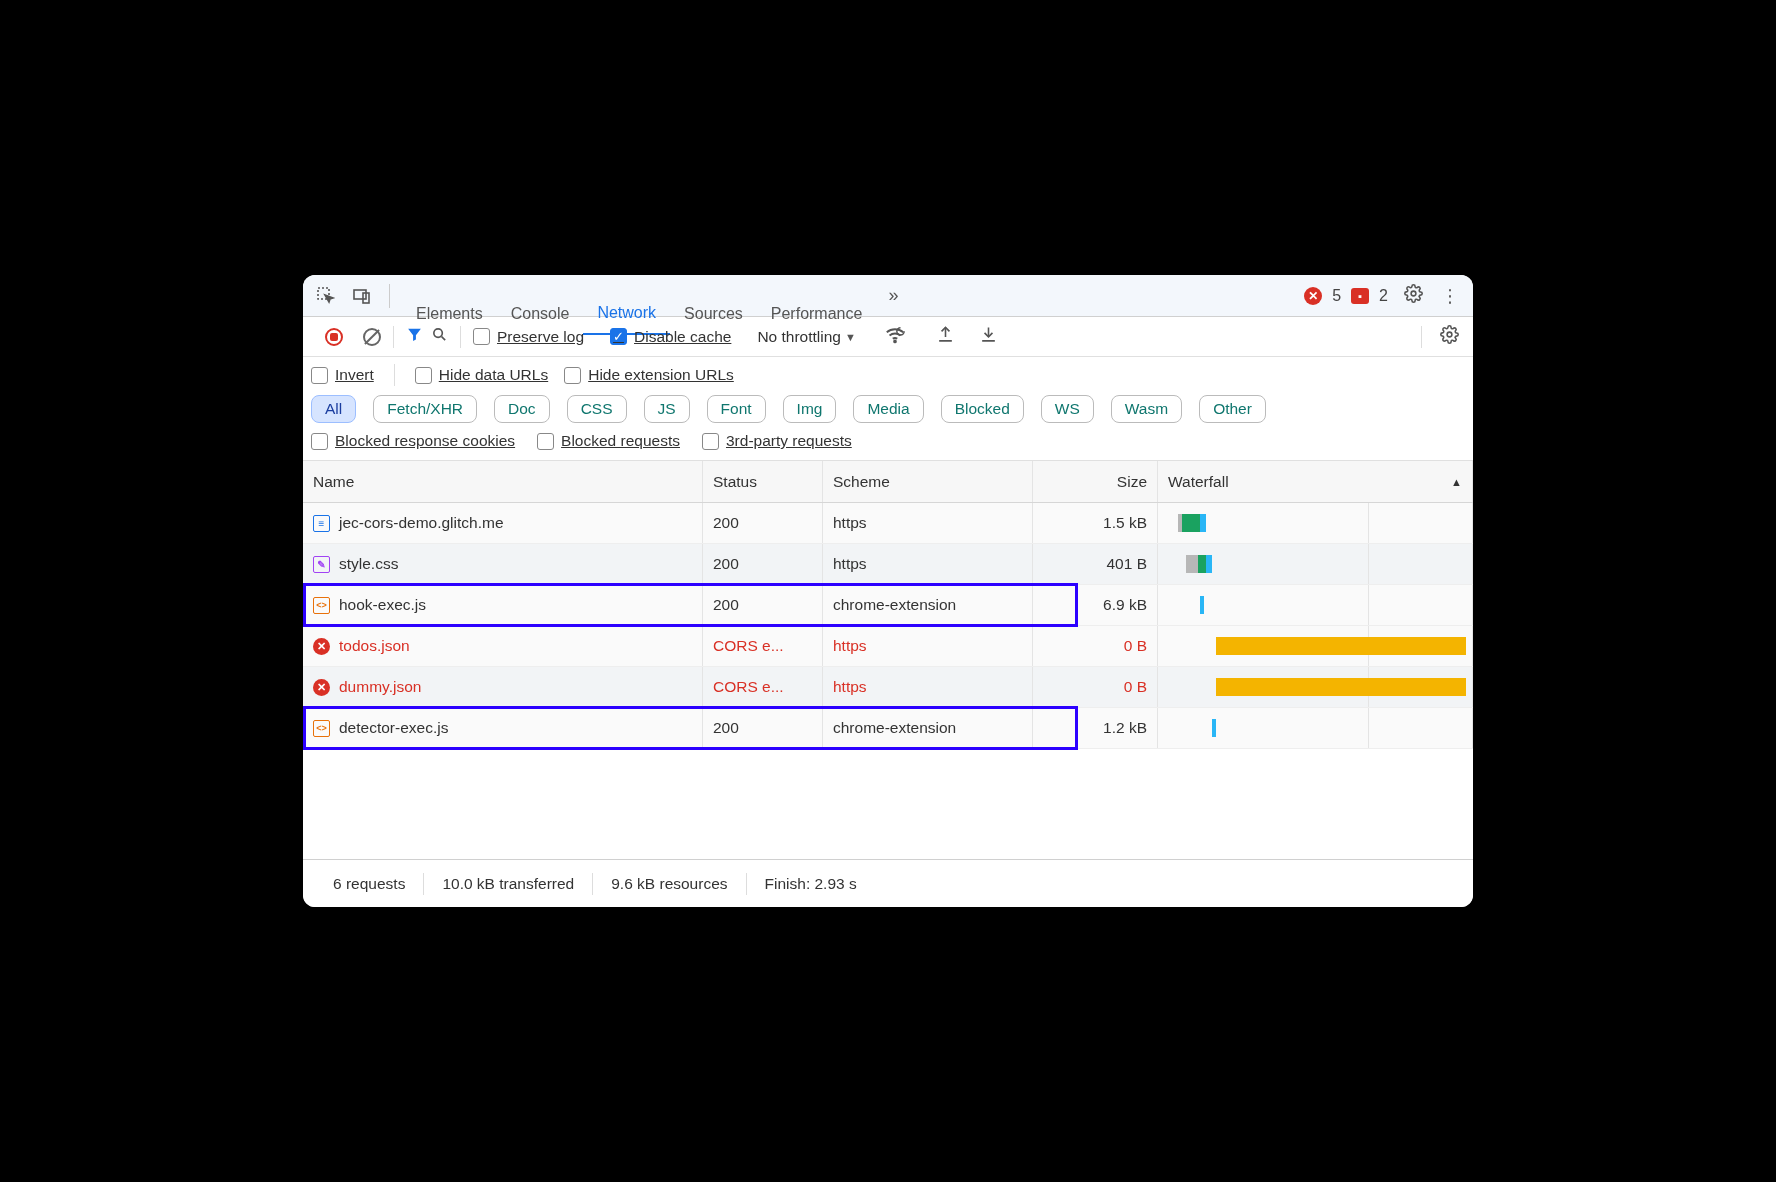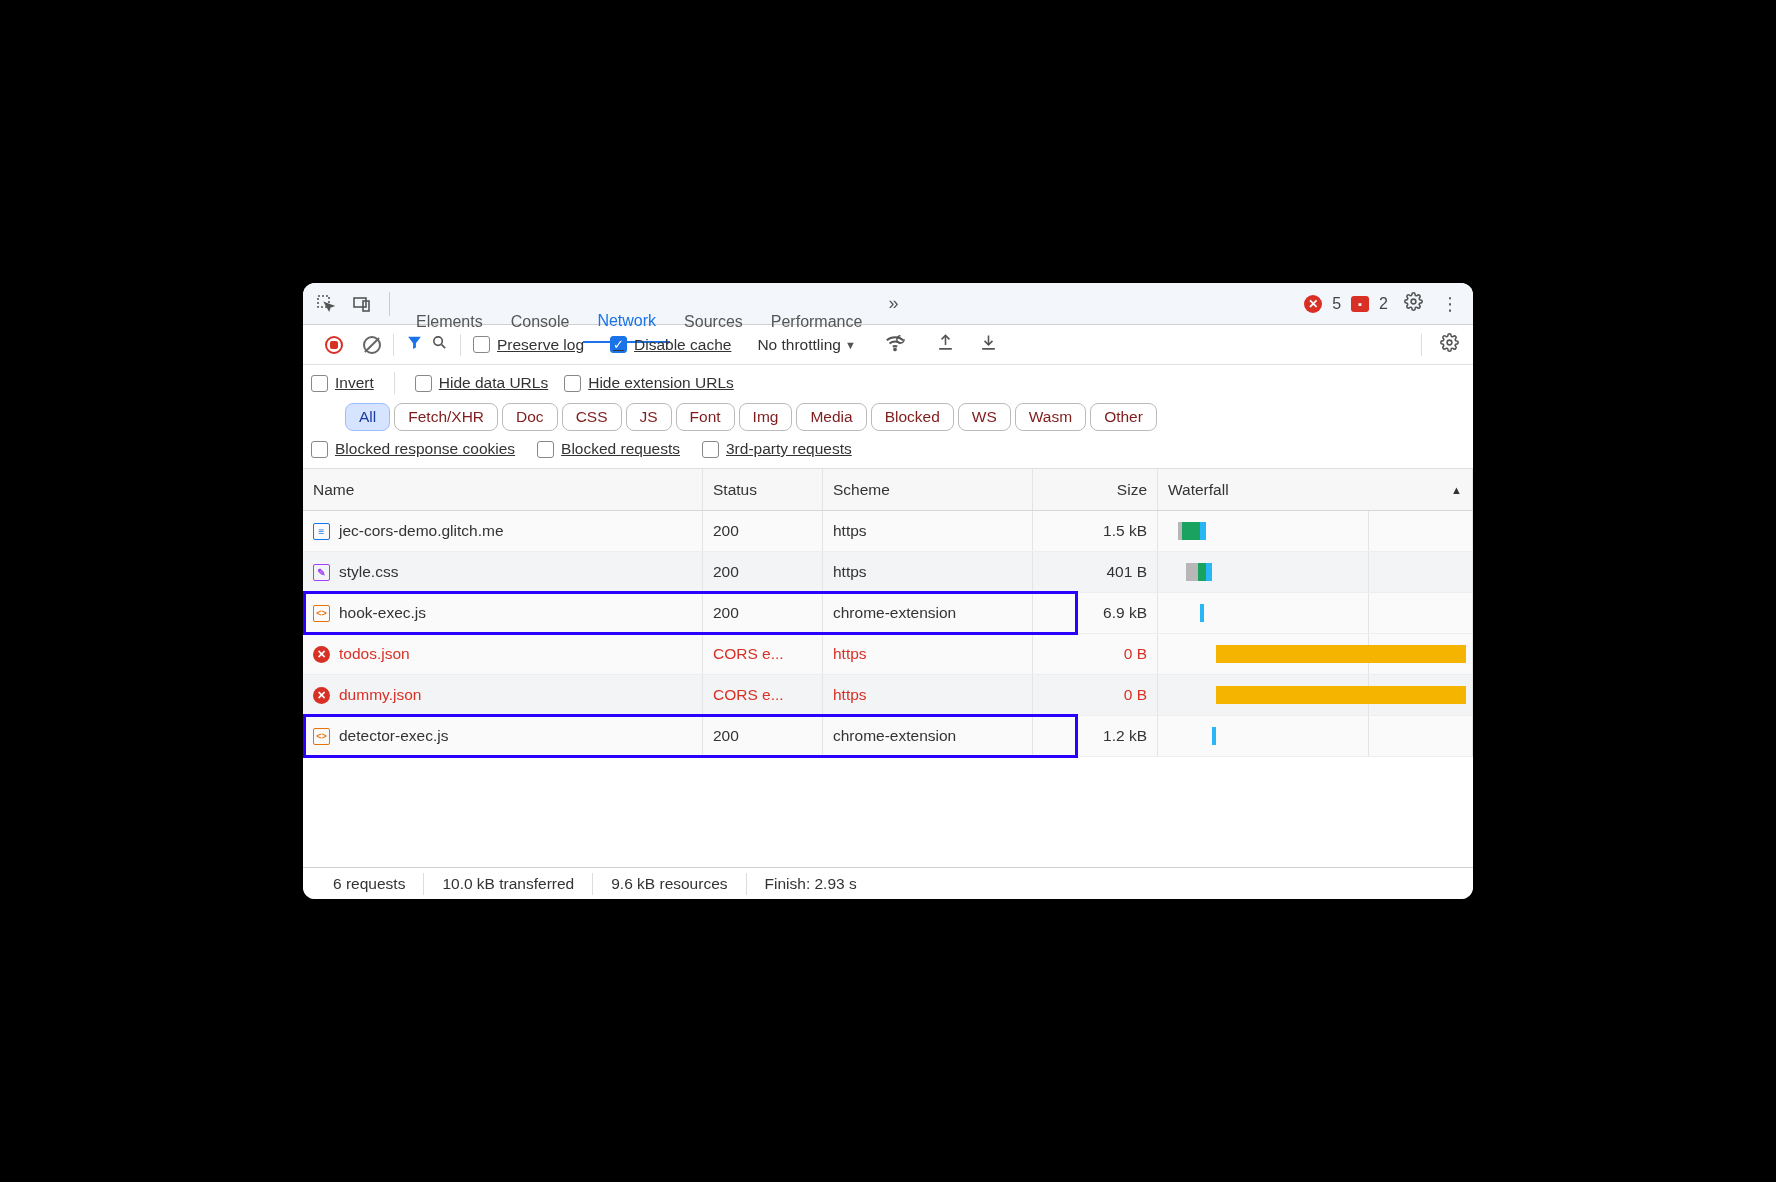--- a/index.html
+++ b/index.html
@@ -144,24 +144,24 @@
     gap: 9px;
   }
   .row1 { display: flex; align-items: center; gap: 16px;}
   .filter-input {
     width: 320px; height: 29px;
     border: 1px solid #bbb; border-radius: 5px;
     color: #888; font-size: 15px; padding: 0 10px;
     background: #fff;
     display: flex; align-items: center;
   }
-  .chip-row { display: flex; gap: 4px; flex-wrap: wrap; margin-left: 34px;}
+  .chip-row { display: flex; gap: 17px; flex-wrap: wrap;}
   .chip {
     padding: 4px 13px; border: 1px solid #bbb; border-radius: 8px;
-    font-size: 15.5px; color: #7f1d1d; background: #fff; cursor: pointer;
+    font-size: 15.5px; color: #0f766e; background: #fff; cursor: pointer;
   }
   .chip.active { background: #d6e4ff; border-color: #9cbeff; color: #1a3d9f;}
   .row3 { display: flex; gap: 22px; }
 
   .grid {
     background: #fff;
   }
   .grid-header {
     display: flex; height: 42px; align-items: center;
     border-bottom: 1px solid #d6d6d6;
@@ -205,21 +205,21 @@
     pointer-events: none; z-index: 5;
   }
 
   .wf-area { position: relative; width: 100%; height: 100%;}
   .wf-bar { position: absolute; height: 18px; top: 50%; transform: translateY(-50%);}
   .wf-divider { position: absolute; top: 0; bottom: 0; width: 1px; background: #e4e4e4;}
 
   .grid-empty { height: 110px; background: #fff;}
 
   .status {
-    height: 32px; display: flex; align-items: center;
+    height: 48px; display: flex; align-items: center;
     border-top: 1px solid #d0d0d0;
     background: #fff; font-size: 15.5px; color: #333;
     padding: 0 12px; gap: 0;
   }
   .status .seg { padding: 0 18px;}
   .status .sdiv { width: 1px; height: 22px; background: #ddd;}
 </style>
 </head>
 <body>
 

